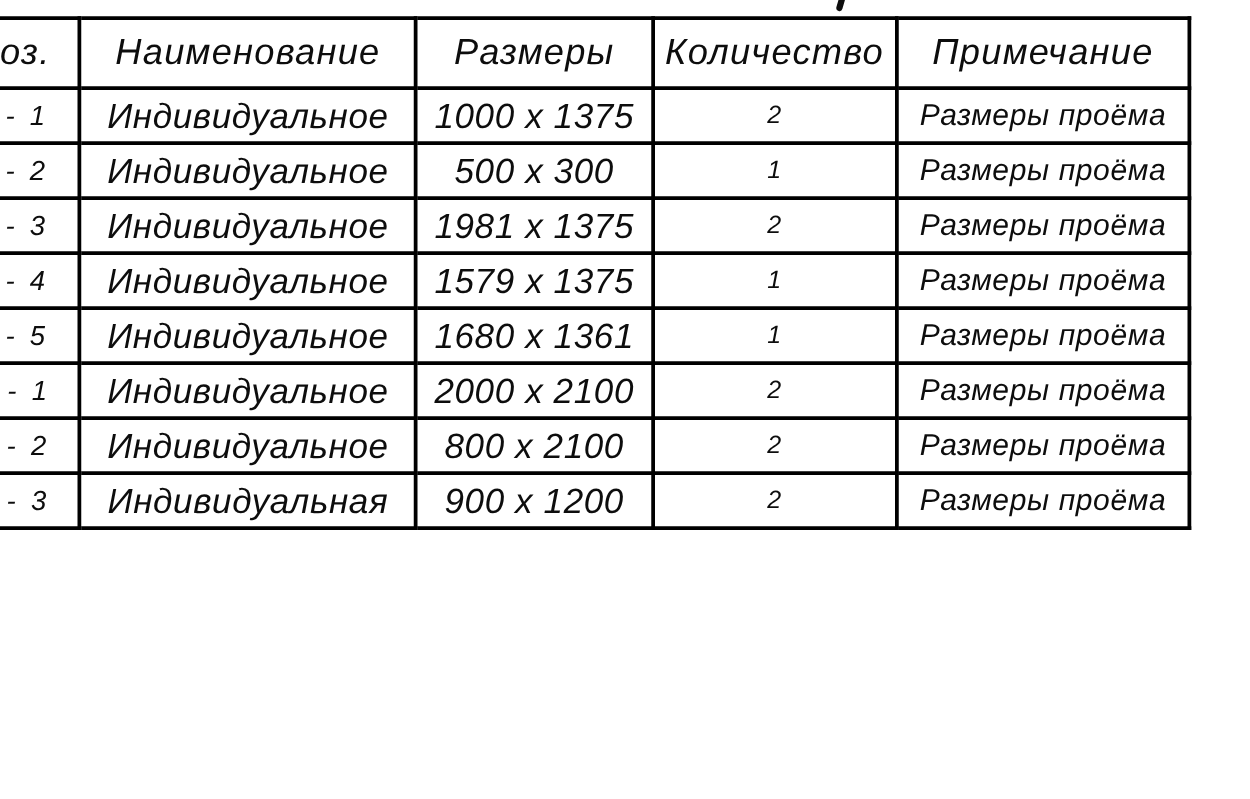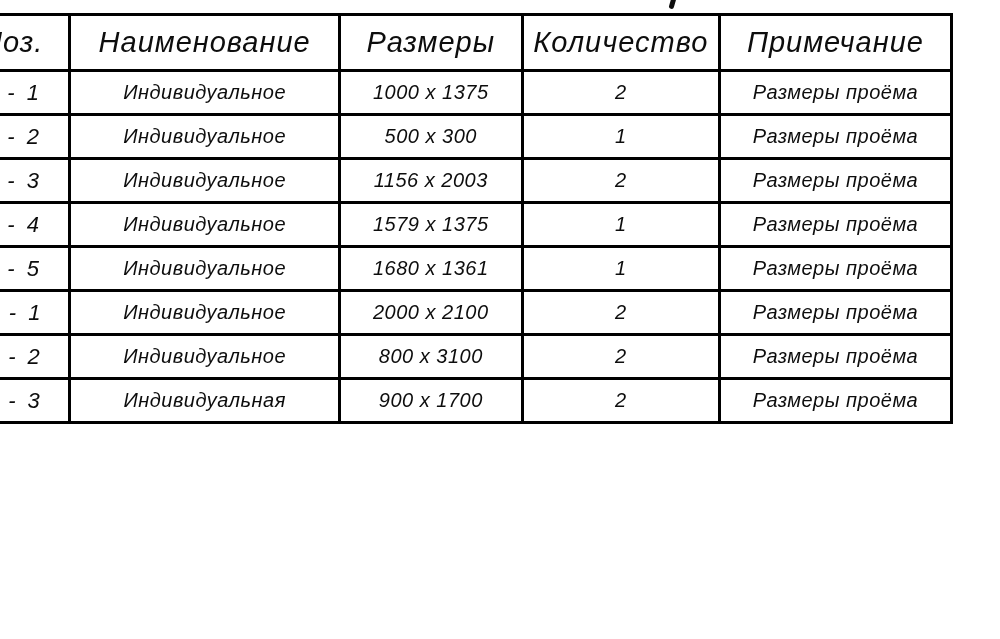--- a/index.html
+++ b/index.html
@@ -50,26 +50,26 @@
     overflow: visible;
   }
   table.spec th {
     height: 53px;
     font-size: 29px;
     font-weight: normal;
     letter-spacing: 1px;
   }
   table.spec td {
     height: 41px;
-    font-size: 20px;
+    font-size: 28px;
     letter-spacing: 0.5px;
   }
   table.spec td.pos-cell  { font-size: 22px; letter-spacing: 3px; }
   table.spec td.qty-cell  { font-size: 20px; }
-  table.spec td.note-cell { font-size: 20px; letter-spacing: 0.5px; text-align: center; }
+  table.spec td.note-cell { font-size: 24px; letter-spacing: 0.5px; text-align: center; }
 </style>
 </head>
 <body>
 
 <div class="canvas">
 
   <div class="title-descender"></div>
 
   <table class="spec">
     <colgroup>
@@ -99,21 +99,21 @@
       <tr>
         <td class="pos-cell">К - 2</td>
         <td class="name-cell">Индивидуальное</td>
         <td class="size-cell">500 x 300</td>
         <td class="qty-cell">1</td>
         <td class="note-cell">Размеры проёма</td>
       </tr>
       <tr>
         <td class="pos-cell">К - 3</td>
         <td class="name-cell">Индивидуальное</td>
-        <td class="size-cell">1156 x 2003</td>
+        <td class="size-cell">1981 x 1375</td>
         <td class="qty-cell">2</td>
         <td class="note-cell">Размеры проёма</td>
       </tr>
       <tr>
         <td class="pos-cell">К - 4</td>
         <td class="name-cell">Индивидуальное</td>
         <td class="size-cell">1579 x 1375</td>
         <td class="qty-cell">1</td>
         <td class="note-cell">Размеры проёма</td>
       </tr>
@@ -127,26 +127,26 @@
       <tr>
         <td class="pos-cell">Н - 1</td>
         <td class="name-cell">Индивидуальное</td>
         <td class="size-cell">2000 x 2100</td>
         <td class="qty-cell">2</td>
         <td class="note-cell">Размеры проёма</td>
       </tr>
       <tr>
         <td class="pos-cell">В - 2</td>
         <td class="name-cell">Индивидуальное</td>
-        <td class="size-cell">800 x 3100</td>
+        <td class="size-cell">800 x 2100</td>
         <td class="qty-cell">2</td>
         <td class="note-cell">Размеры проёма</td>
       </tr>
       <tr>
         <td class="pos-cell">В - 3</td>
         <td class="name-cell">Индивидуальная</td>
-        <td class="size-cell">900 x 1700</td>
+        <td class="size-cell">900 x 1200</td>
         <td class="qty-cell">2</td>
         <td class="note-cell">Размеры проёма</td>
       </tr>
     </tbody>
   </table>
 </div>
 
 </body></html>

